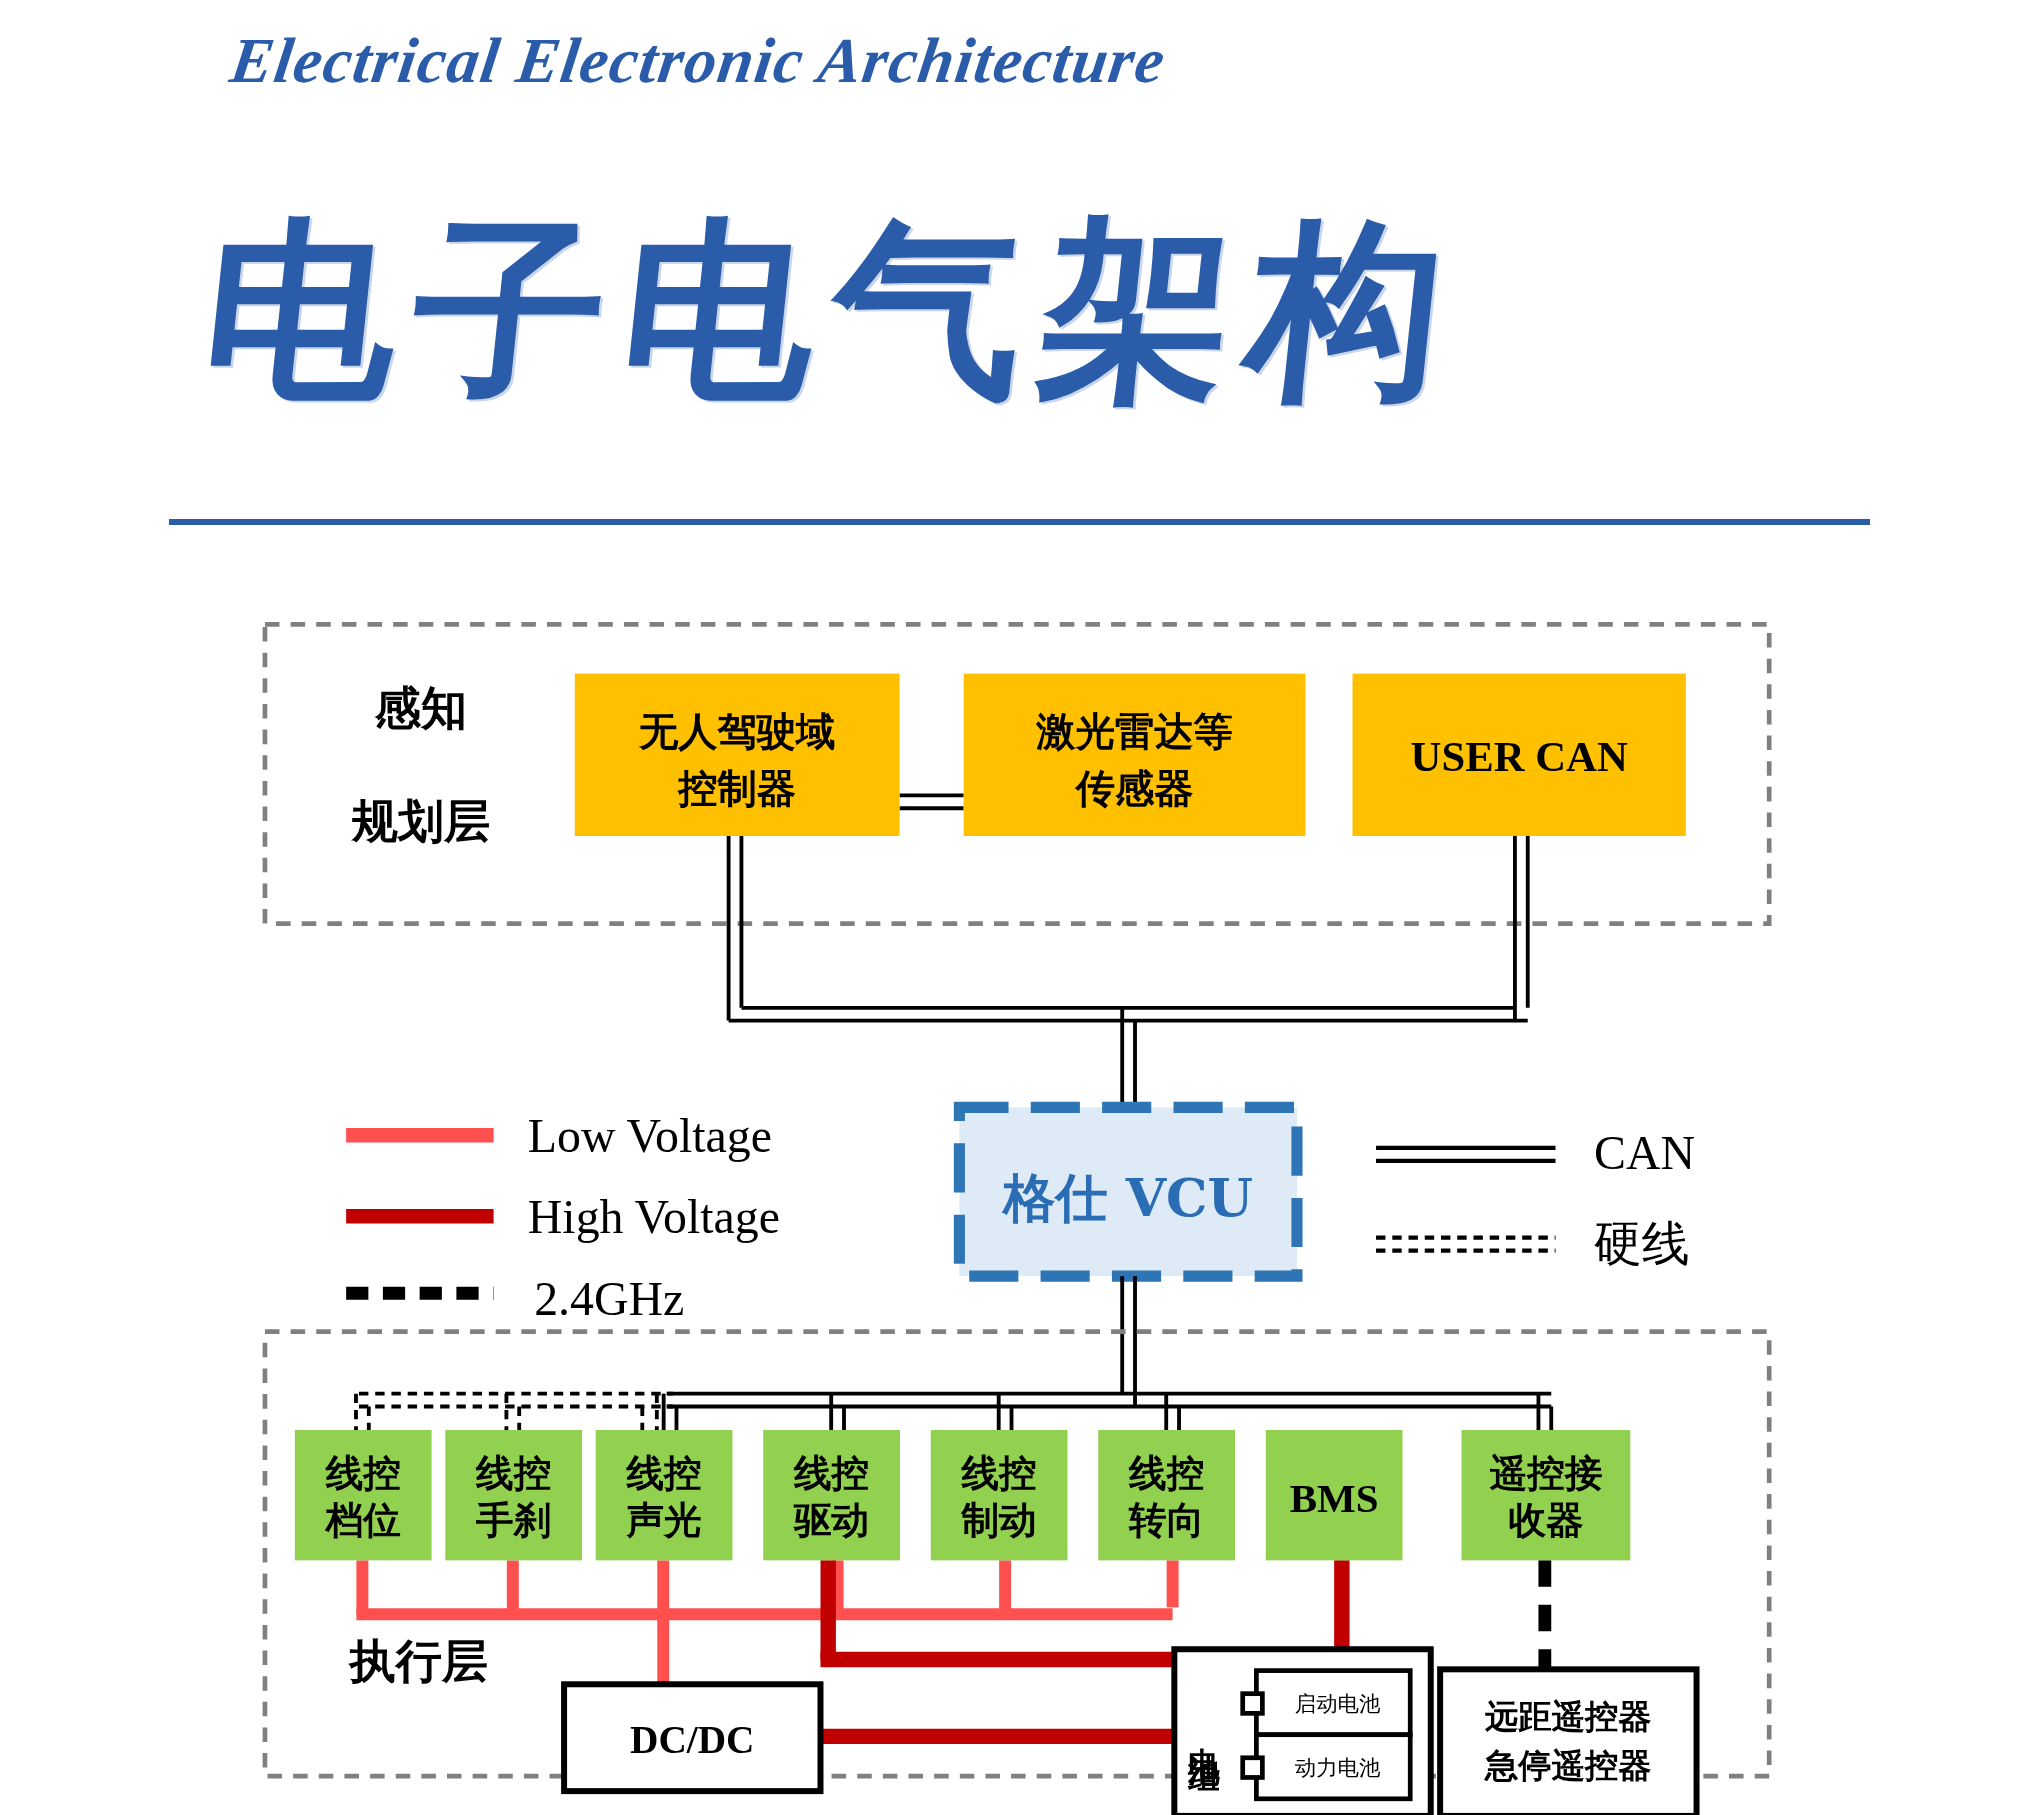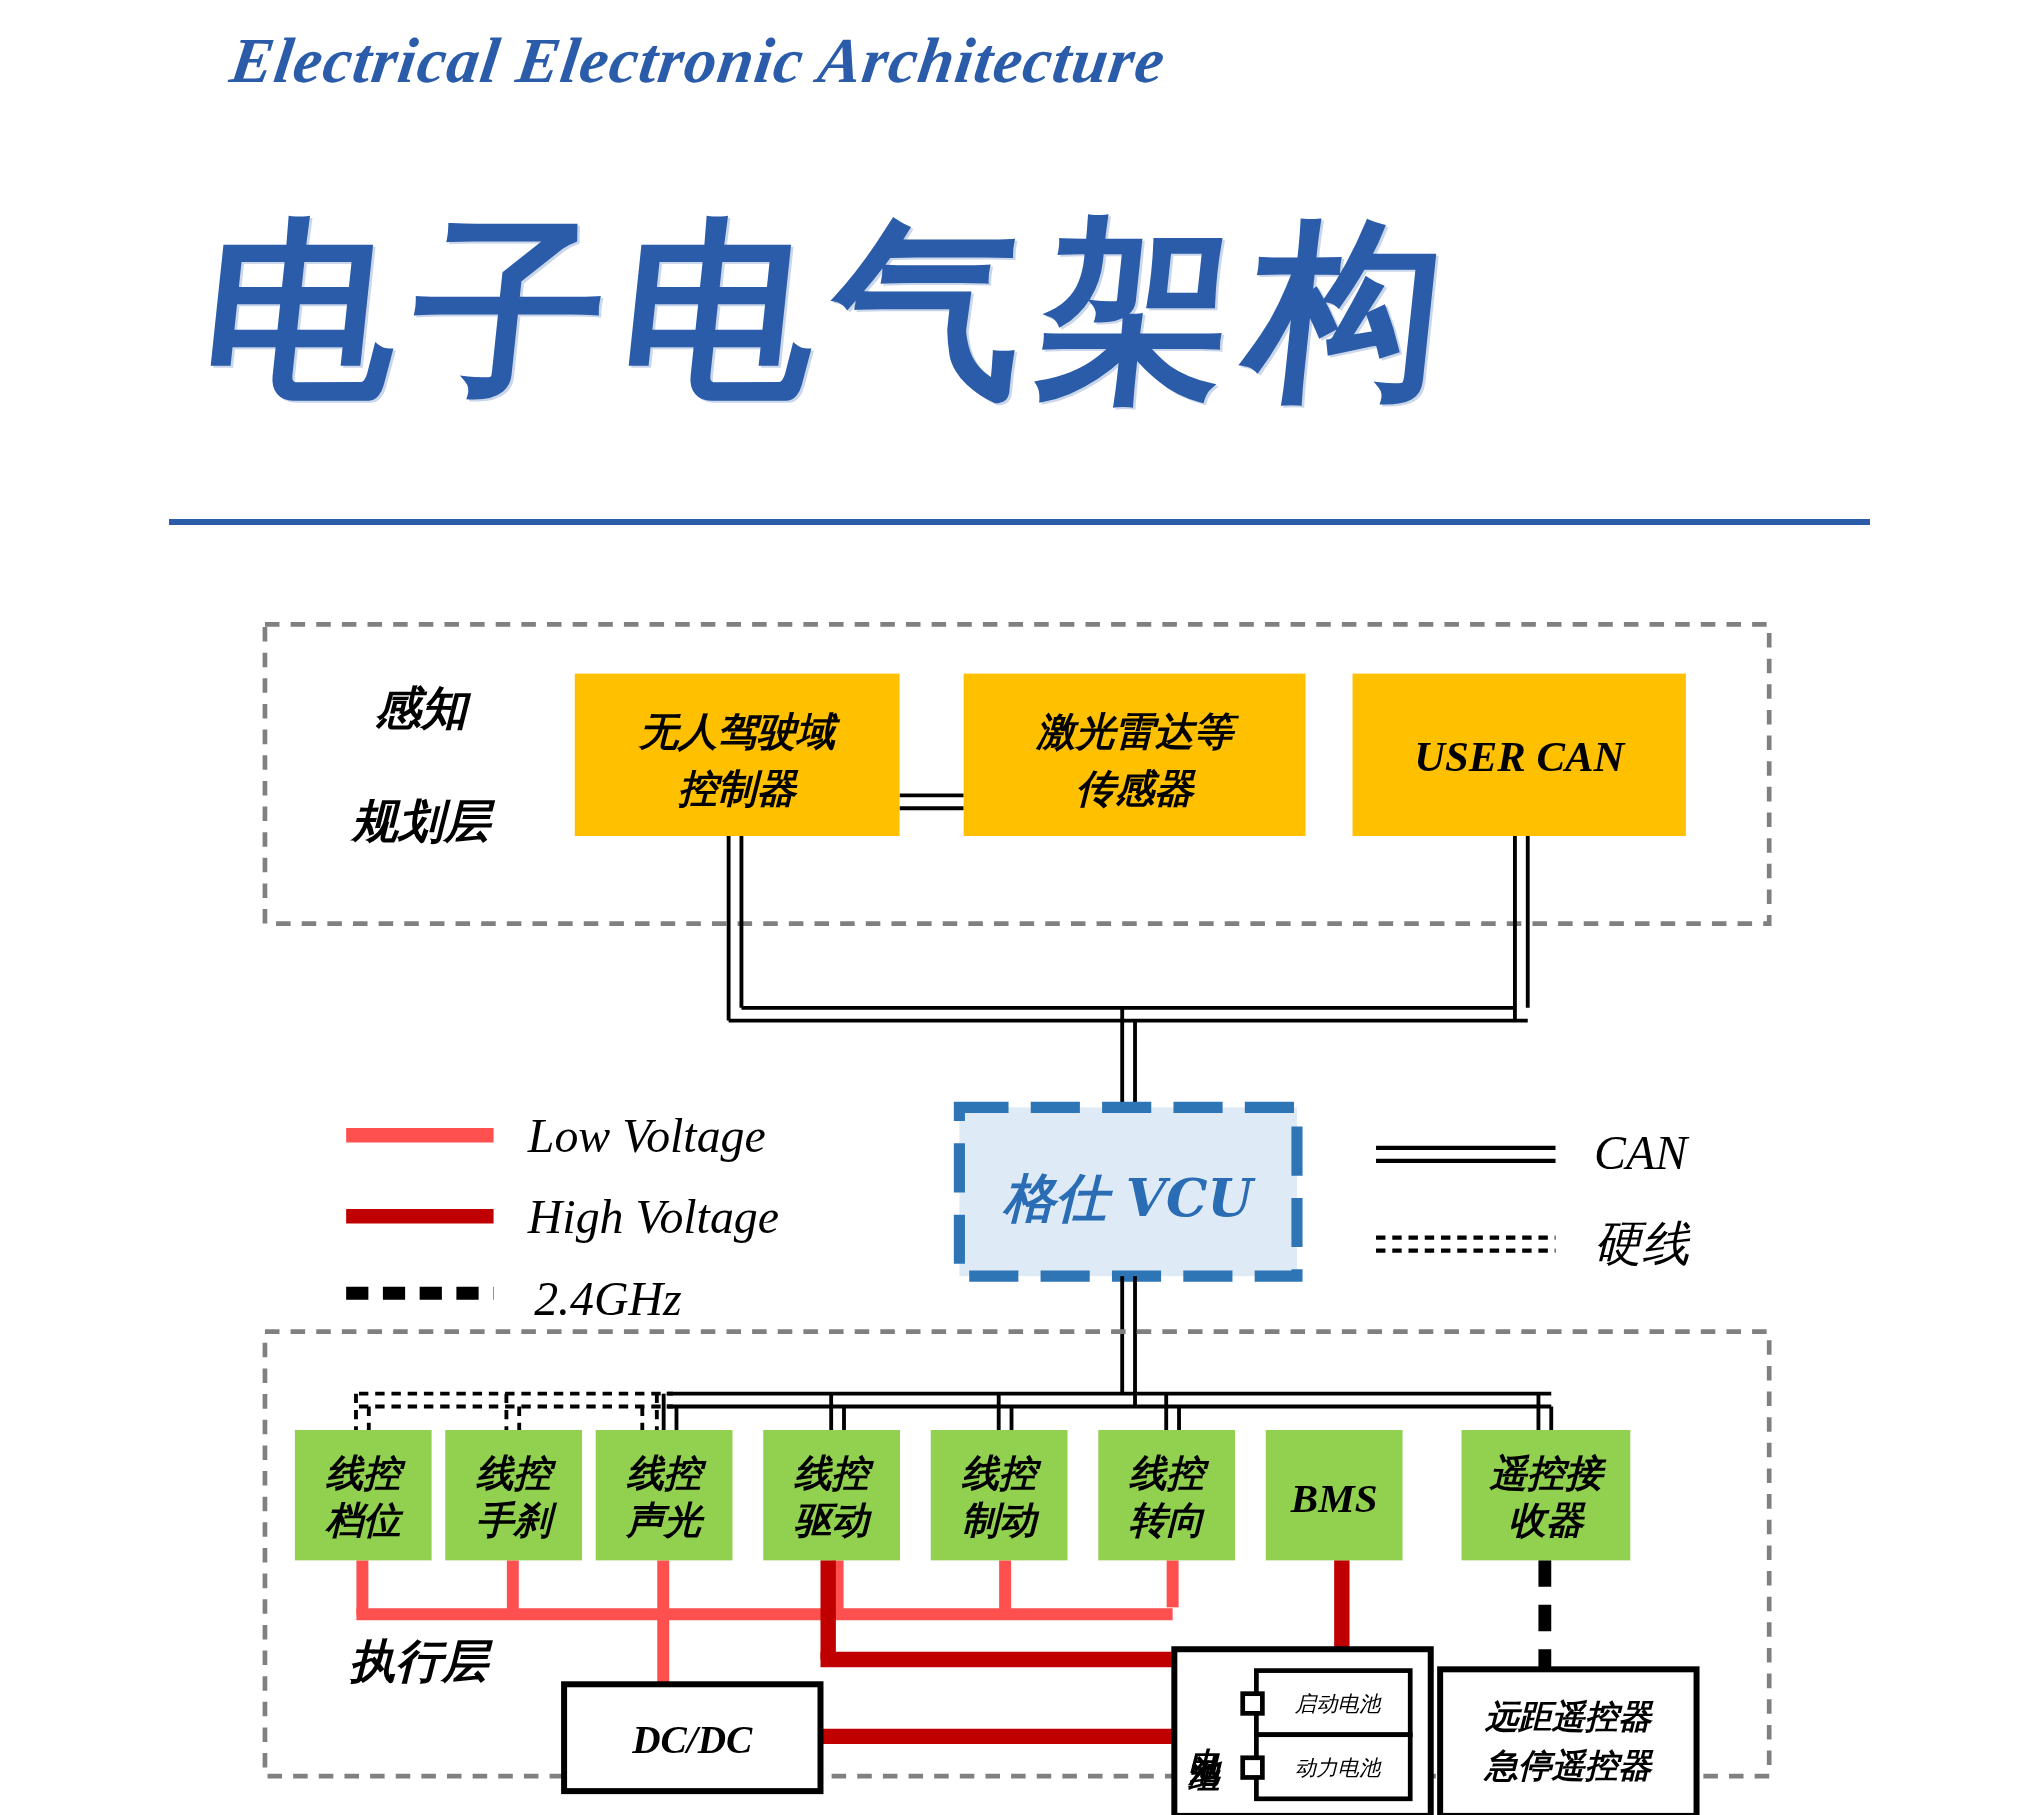--- a/index.html
+++ b/index.html
@@ -23,21 +23,21 @@
     letter-spacing:17px;color:#2a5caa;white-space:nowrap;
     transform:skewX(-6deg);
     text-shadow:2.6px 1.7px 0 rgba(42,92,170,.25);
   }
   #rule{
     position:absolute;left:169px;top:519px;
     width:1701px;height:5.6px;background:#2a5caa;
   }
 
   
-  #diagram{position:absolute;left:0;top:556px;width:2035px;height:1260px;font-style:italic;}
+  #diagram{position:absolute;left:0;top:556px;width:2035px;height:1260px;}
   svg{display:block;}
 
   .boxlabel{
     font-family:"DejaVu Sans","Liberation Sans",sans-serif;
     font-weight:bold;fill:#000000;text-anchor:middle;
     dominant-baseline:central;
   }
   .legendlabel{
     font-family:"Liberation Serif","DejaVu Serif",serif;
     fill:#000;text-anchor:start;dominant-baseline:central;

